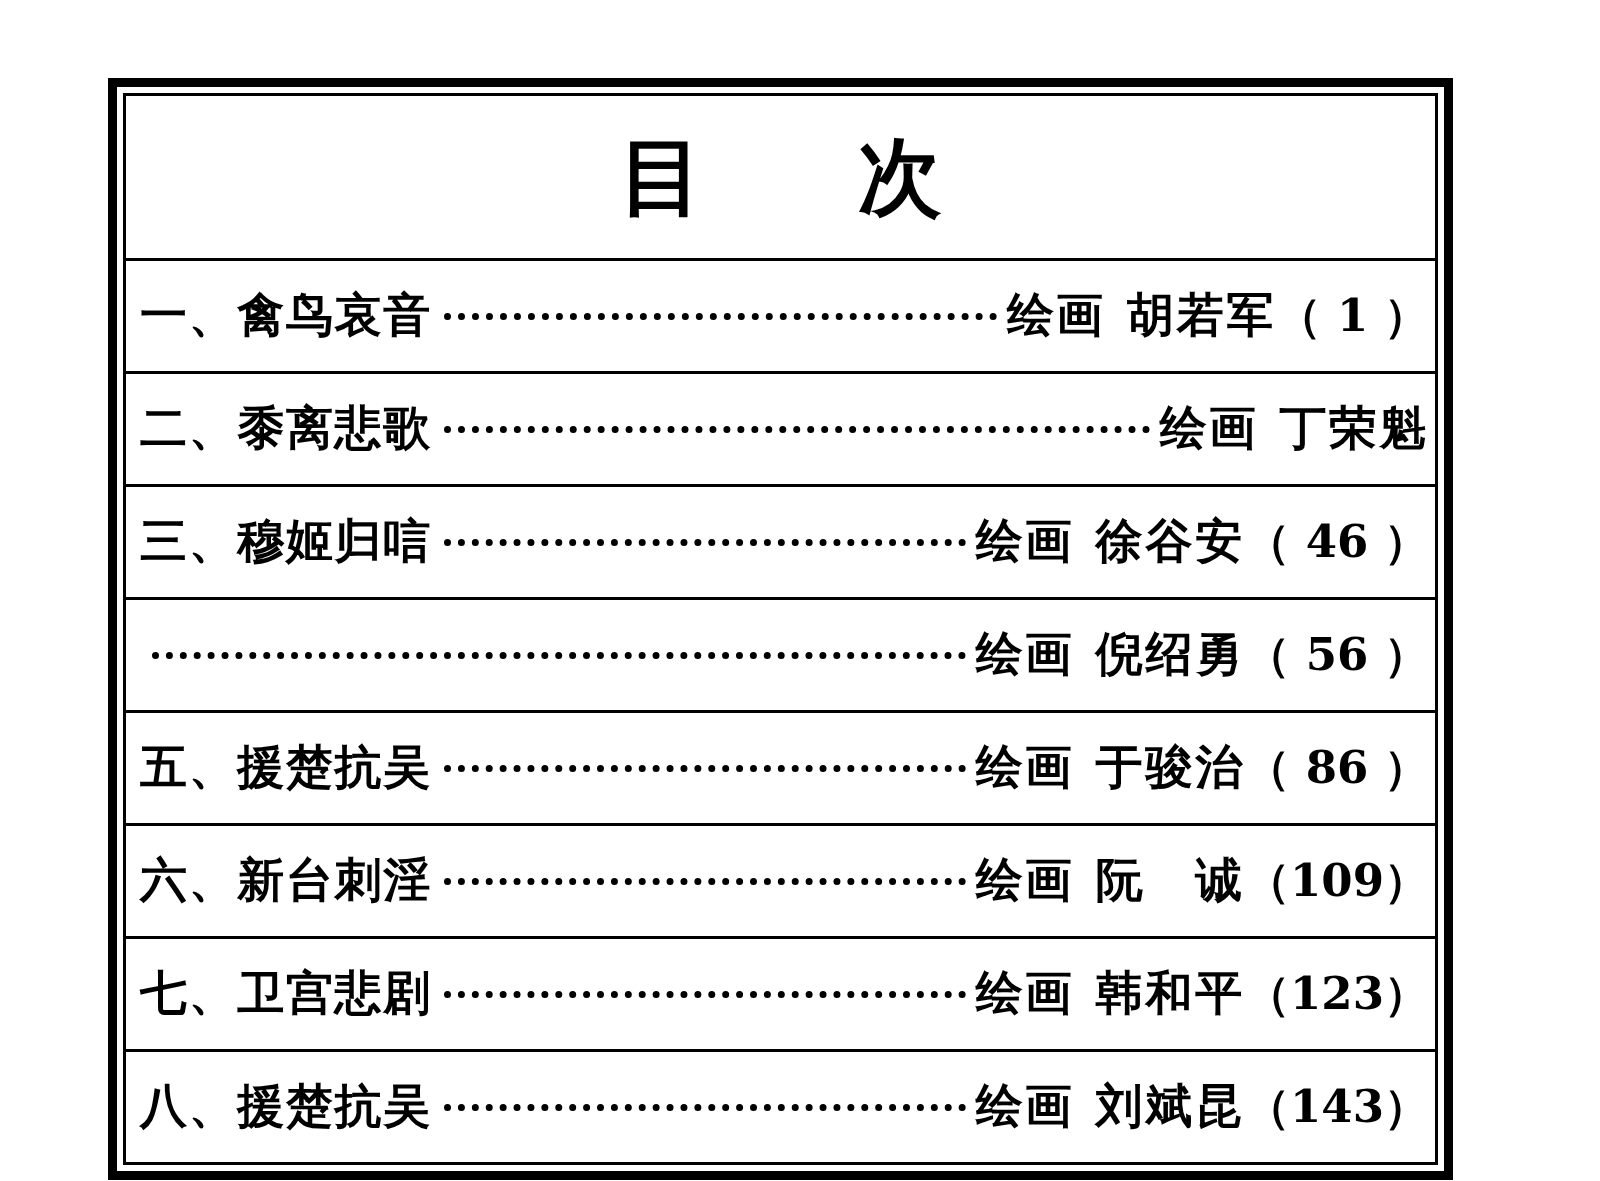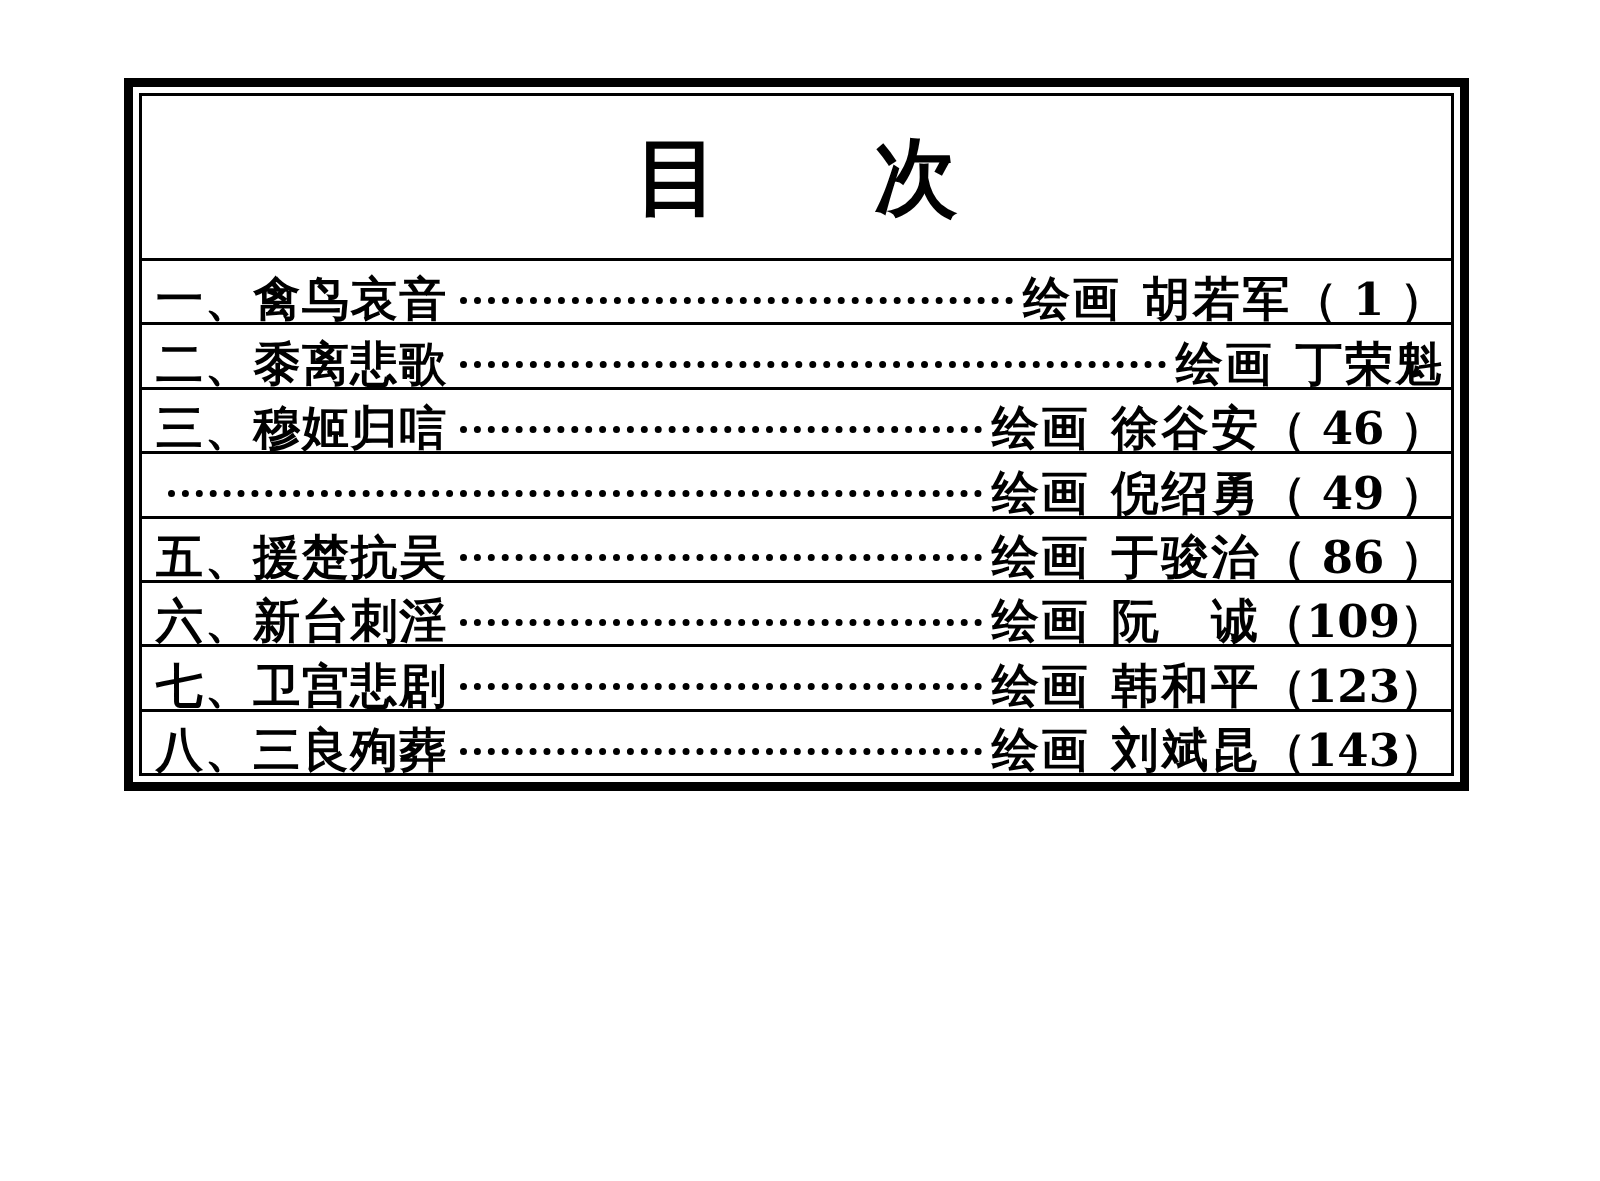--- a/index.html
+++ b/index.html
@@ -19,24 +19,24 @@
   #page {
     position: relative;
     width: 1600px;
     height: 1181px;
     background: #ffffff;
   }
 
   
   .toc-frame {
     position: absolute;
-    left: 124px;
+    left: 108px;
     top: 78px;
     width: 1345px;
-    height: 713px;
+    height: 1102px;
     border: 9px solid #000000;
     background: #ffffff;
     box-sizing: border-box;
   }
   .toc-inner {
     position: absolute;
     left: 6px;
     top: 6px;
     right: 6px;
     bottom: 6px;
@@ -69,25 +69,26 @@
 
   
   .toc-rows {
     flex: 1 1 auto;
     display: flex;
     flex-direction: column;
   }
   .toc-row {
     flex: 1 1 0;
     display: flex;
-    align-items: flex-end;
+    align-items: flex-start;
     border-bottom: 3px solid #000000;
     box-sizing: border-box;
     padding: 0 6px 0 14px;
     min-height: 0;
+    margin-top: 30px;
   }
   .toc-row.last {
     border-bottom: none;
   }
 
   .row-title {
     flex: 0 0 auto;
     font-size: 47px;
     font-weight: 700;
     line-height: 1;
@@ -183,21 +184,21 @@
             <span class="credit-name">徐谷安</span>
             <span class="credit-page">（ 46 ）</span>
           </span>
         </div>
 
         <div class="toc-row">
           <span class="row-leader"></span>
           <span class="row-credit">
             <span class="credit-role">绘画</span>
             <span class="credit-name">倪绍勇</span>
-            <span class="credit-page">（ 49 ）</span>
+            <span class="credit-page">（ 56 ）</span>
           </span>
         </div>
 
         <div class="toc-row">
           <span class="row-title">五、援楚抗吴</span>
           <span class="row-leader"></span>
           <span class="row-credit">
             <span class="credit-role">绘画</span>
             <span class="credit-name">于骏治</span>
             <span class="credit-page">（ 86 ）</span>
@@ -218,21 +219,21 @@
           <span class="row-title">七、卫宫悲剧</span>
           <span class="row-leader"></span>
           <span class="row-credit">
             <span class="credit-role">绘画</span>
             <span class="credit-name">韩和平</span>
             <span class="credit-page">（123）</span>
           </span>
         </div>
 
         <div class="toc-row last">
-          <span class="row-title">八、三良殉葬</span>
+          <span class="row-title">八、援楚抗吴</span>
           <span class="row-leader"></span>
           <span class="row-credit">
             <span class="credit-role">绘画</span>
             <span class="credit-name">刘斌昆</span>
             <span class="credit-page">（143）</span>
           </span>
         </div>
 
       </div>
     </div>

